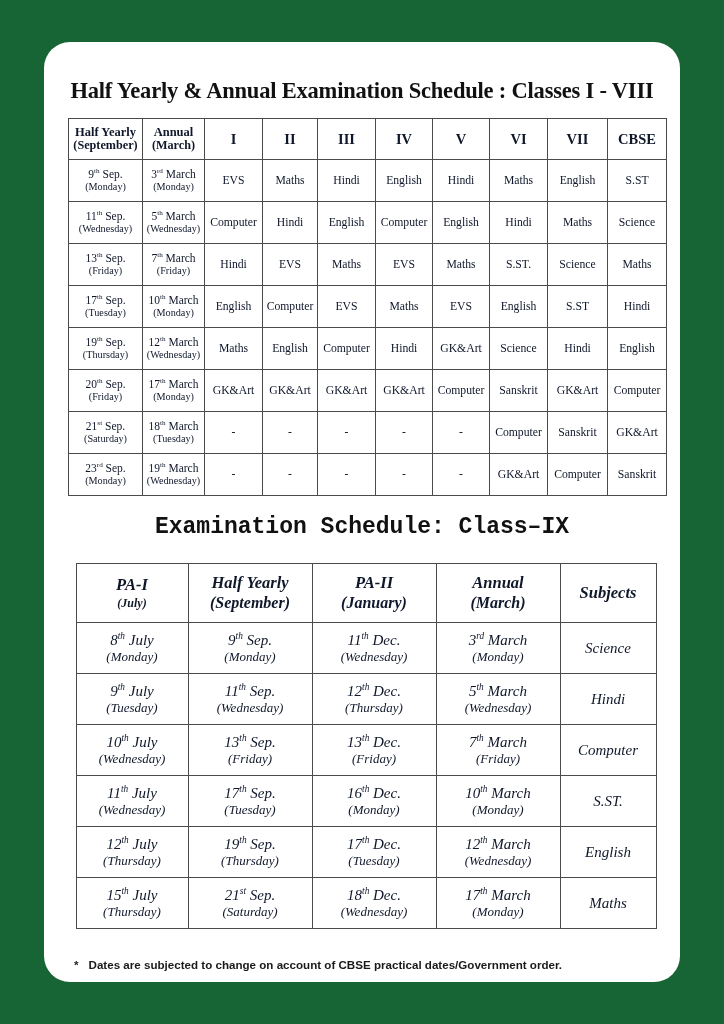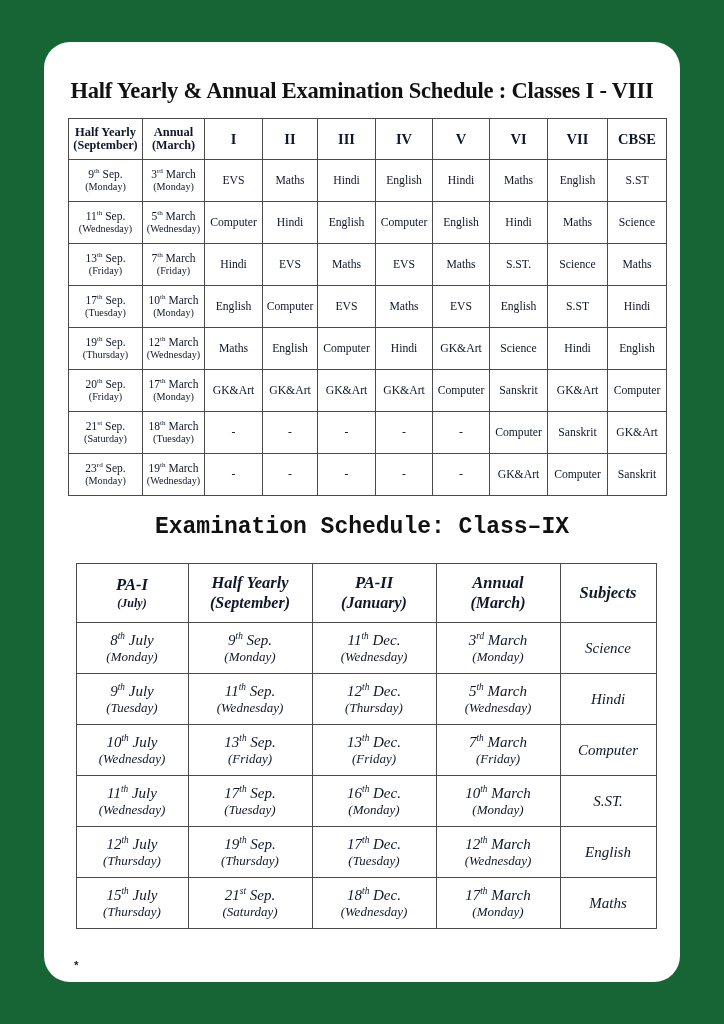--- a/index.html
+++ b/index.html
@@ -495,17 +495,18 @@
                   <span class="dline2">(Monday)</span>
                 </td>
                 <td class="subj">Maths</td>
               </tr>
             </tbody>
         </table>
       </div>
 
       <div class="footnote">
         <span class="star">*</span>
+        <span class="fn-text">Dates are subjected to change on account of CBSE practical dates/Government order.</span>
       </div>
 
     </div>
   </div>
 </div>
 
 </body></html>

